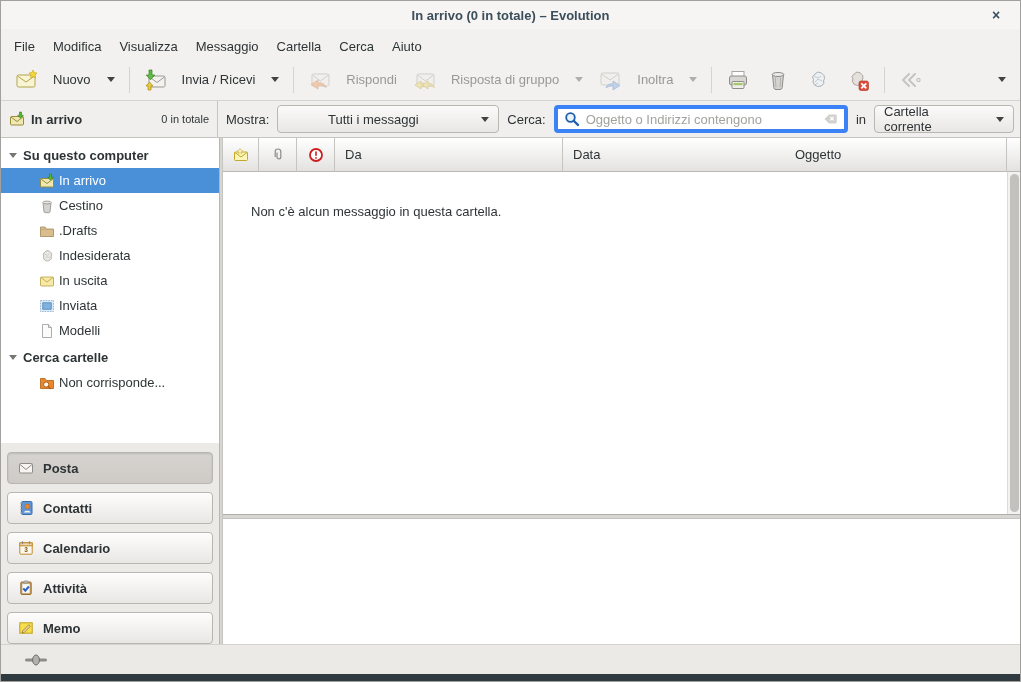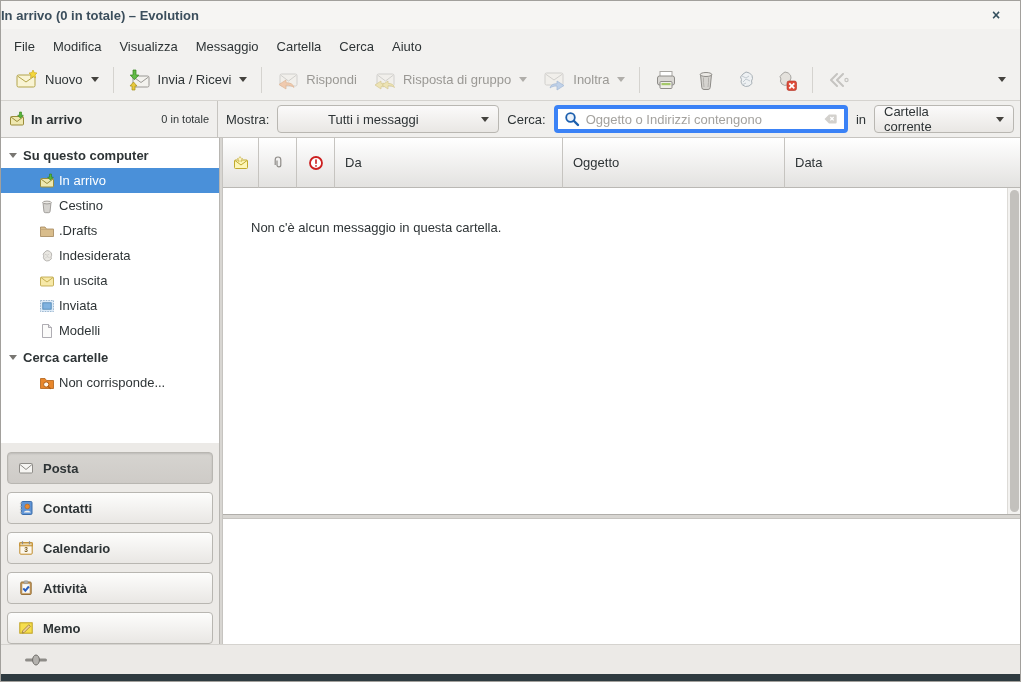--- a/index.html
+++ b/index.html
@@ -1,30 +1,30 @@
 <!DOCTYPE html>
 <html><head>
 <meta charset="utf-8">
 <style>
   * { margin:0; padding:0; box-sizing:border-box; }
   html,body { width:1021px; height:682px; font-family:"Liberation Sans", sans-serif; }
   .window { width:1021px; height:682px; display:flex; flex-direction:column; background:#f2f1ef; border:1px solid #a2a09c; overflow:hidden; }
 
   
-  .titlebar { height:28px; background:#f6f5f3; position:relative; display:flex; align-items:center; justify-content:flex-start; flex:none; }
+  .titlebar { height:28px; background:#f6f5f3; position:relative; display:flex; align-items:center; justify-content:center; flex:none; }
   .title-text { font-size:13px; font-weight:bold; color:#3b4e5c; }
   .close-btn { position:absolute; right:14px; top:4px; width:20px; height:20px; display:flex; align-items:center; justify-content:center; font-size:14px; font-weight:bold; color:#35505e; cursor:pointer; }
 
   
   .menubar { height:30px; display:flex; align-items:flex-end; padding:0 4px; background:#f2f1ef; flex:none; }
   .menu-item { font-size:13px; color:#2e3436; padding:5px 9px; cursor:pointer; }
 
   
   .toolbar { height:42px; display:flex; align-items:center; padding:0 6px; background:#f2f1ef; border-bottom:1px solid #d5d3cf; flex:none; }
-  .tb-btn { display:flex; align-items:center; gap:6px; padding:5px 8px; border-radius:4px; font-size:13px; color:#2e3436; cursor:pointer; }
+  .tb-btn { display:flex; align-items:center; gap:14px; padding:5px 8px; border-radius:4px; font-size:13px; color:#2e3436; cursor:pointer; }
   .tb-btn.disabled { color:#9a9894; }
   .caret { width:0; height:0; border-left:4px solid transparent; border-right:4px solid transparent; border-top:5px solid #44423e; margin-left:2px; }
   .caret.dim { border-top-color:#b0aeaa; }
   .tb-sep { width:1px; height:26px; background:#d5d3cf; margin:0 6px; }
   .tb-spacer { flex:1; }
   .icon24 { width:24px; height:24px; flex:none; }
   .dimmed { opacity:.5; }
 
   
   .filterbar { height:37px; display:flex; align-items:center; background:#f0efed; border-bottom:1px solid #c6c4c0; flex:none; }
@@ -51,21 +51,21 @@
   .tree-item.selected { background:#4a90d9; color:#ffffff; }
 
   .switcher { flex:1; padding:9px 6px 0 6px; display:flex; flex-direction:column; gap:8px;font-weight:bold; }
   .sw-btn { height:32px; display:flex; align-items:center; gap:9px; padding:0 10px; border:1px solid #b8b6b1; border-radius:4px; background:linear-gradient(#fdfdfc,#e9e7e4); font-size:13px; color:#2e3436; cursor:pointer; }
   .sw-btn.active { background:linear-gradient(#d6d4d0,#cecbc7); box-shadow:inset 0 1px 2px rgba(0,0,0,.12); }
 
   .v-splitter { width:4px; background:#d8d6d2; border-left:1px solid #b8b6b2; border-right:1px solid #c6c4c0; cursor:col-resize; flex:none; }
 
   .right-pane { flex:1; display:flex; flex-direction:column; min-width:0; }
   .message-list { height:376px; display:flex; flex-direction:column; background:#ffffff; flex:none; }
-  .ml-header { height:50px; display:flex; flex:none; }
+  .ml-header { height:34px; display:flex; flex:none; }
   .col { display:flex; align-items:center; background:linear-gradient(#ffffff,#e3e2e0); border-right:1px solid #c6c4c0; border-bottom:1px solid #bab8b4; padding:0 10px; font-size:13px; color:#2e3436; cursor:pointer; }
   .col-icon { justify-content:center; padding:0; }
   .c-status { width:36px; flex:none; } .c-attach { width:38px; flex:none; } .c-prio { width:38px; flex:none; }
   .c-da { width:228px; flex:none; } .c-ogg { width:222px; flex:none; } .c-data { flex:1; border-right:none; }
   .c-scroll-cap { width:13px; flex:none; background:linear-gradient(#ffffff,#e3e2e0); border-bottom:1px solid #bab8b4; }
   .ml-body { flex:1; display:flex; min-height:0; }
   .ml-empty { flex:1; padding:32px 0 0 28px; font-size:13px; color:#2e3436; }
   .scrollbar { width:13px; background:#f3f2f0; border-left:1px solid #dddbd7; padding:2px; flex:none; cursor:pointer; }
   .scroll-thumb { width:9px; height:100%; background:#c3c1bd; border-radius:5px; }
 
@@ -361,25 +361,25 @@
           <div class="col col-icon c-prio">
             <svg class="icon16" viewBox="0 0 16 16">
               <circle cx="8" cy="8" r="6" fill="#ffffff" stroke="#cc1f1f" stroke-width="1.8"></circle>
               <rect x="7.2" y="4.3" width="1.6" height="4.6" rx=".6" fill="#cc1f1f"></rect>
               <rect x="7.2" y="10.1" width="1.6" height="1.7" rx=".6" fill="#cc1f1f"></rect>
             </svg>
           </div>
           <div class="col c-da">
             <span>Da</span>
           </div>
+          <div class="col c-data">
+            <span>Data</span>
+          </div>
           <div class="col c-ogg">
             <span>Oggetto</span>
-          </div>
-          <div class="col c-data">
-            <span>Data</span>
           </div>
           <div class="c-scroll-cap"></div>
         </div>
         <div class="ml-body">
           <div class="ml-empty">Non c'è alcun messaggio in questa cartella.</div>
           <div class="scrollbar">
             <div class="scroll-thumb"></div>
           </div>
         </div>
       </div>

